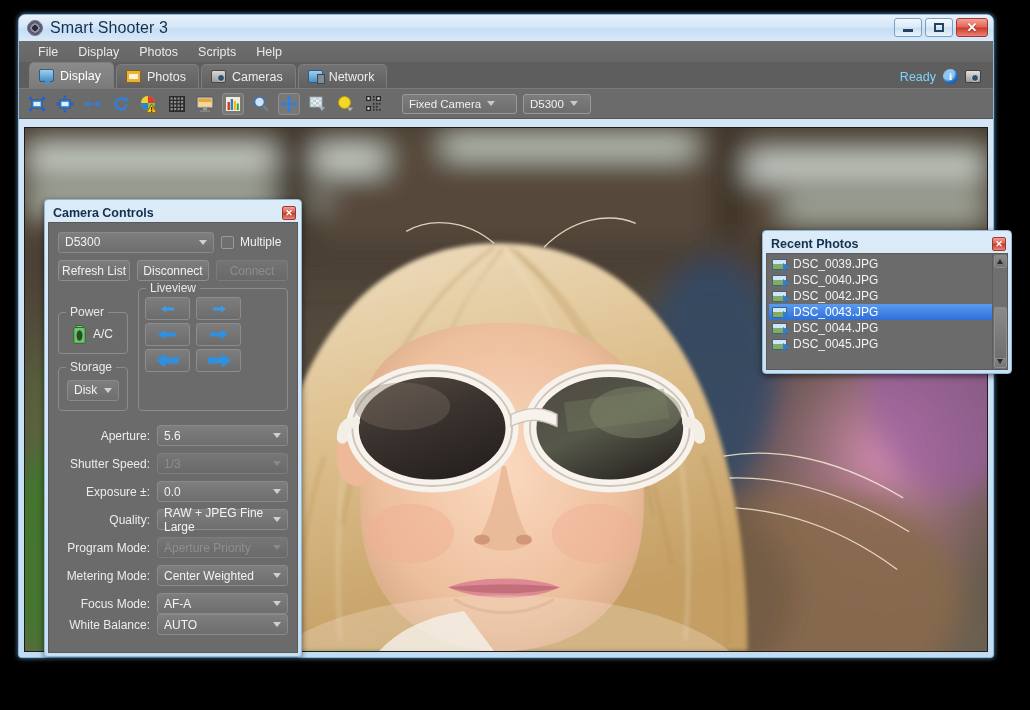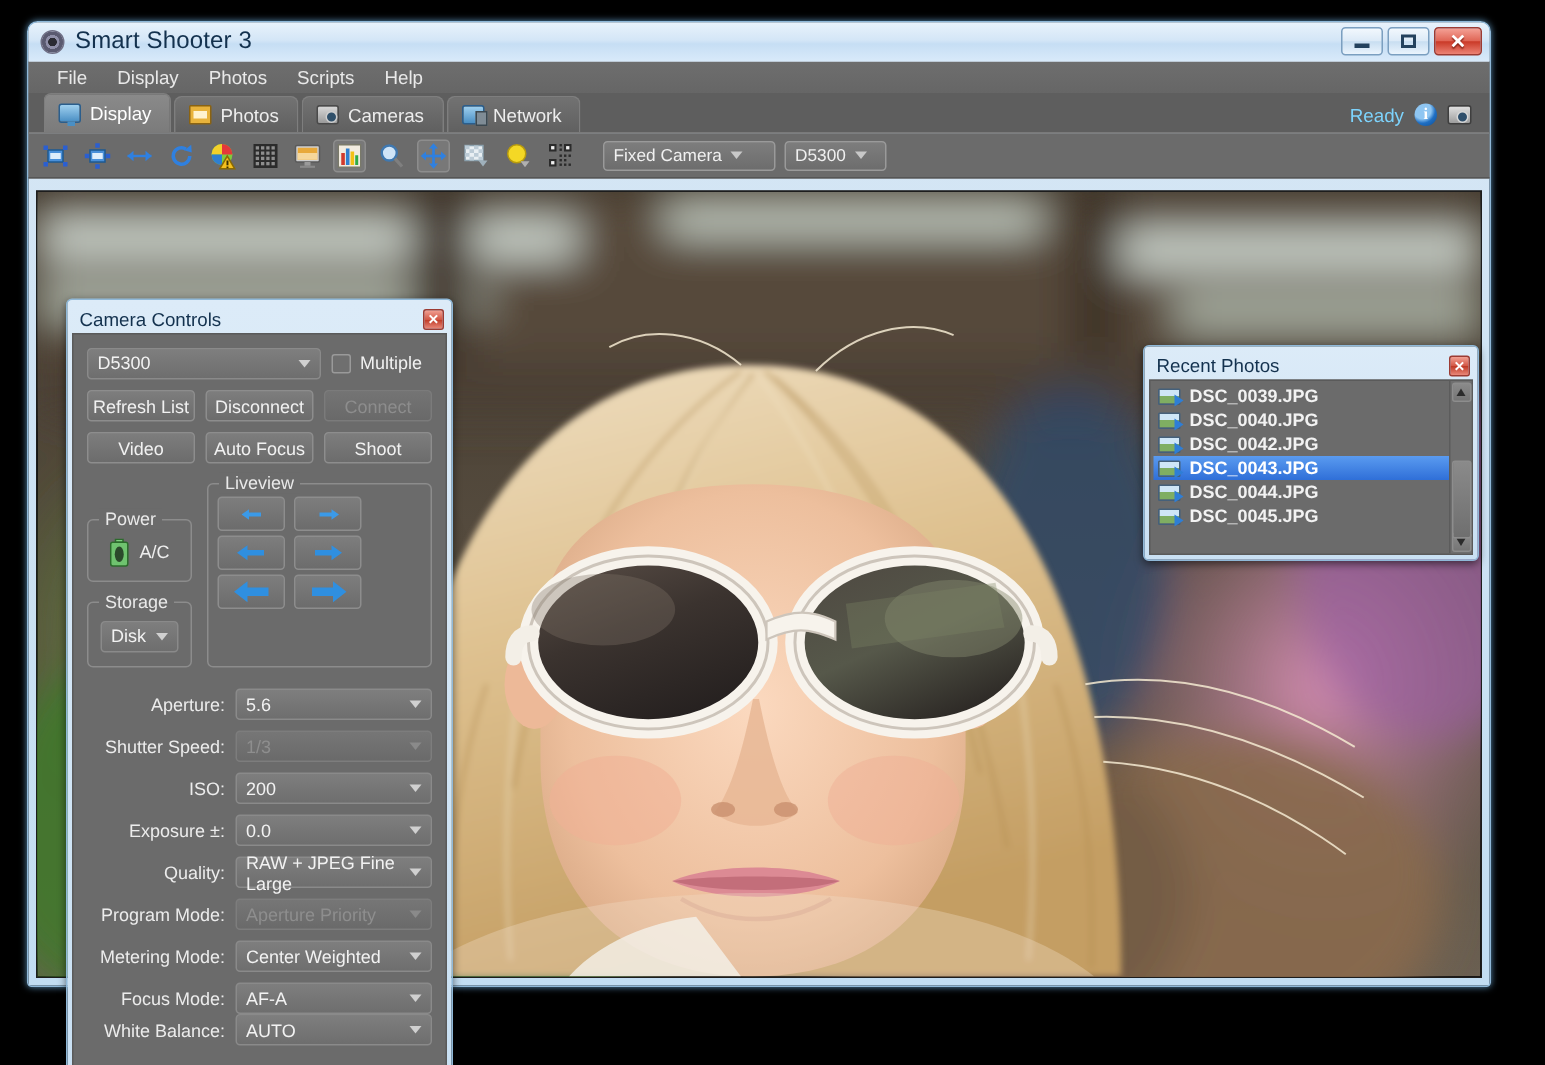--- a/index.html
+++ b/index.html
@@ -91,21 +91,21 @@
   #viewport { position:absolute; left:5px; top:112px; right:5px; bottom:5px;
     background:#000; overflow:hidden; border:1px solid #1d1d1d; }
   #photo { position:absolute; inset:0; }
 
   
   .panel { position:absolute; border:1px solid #8fb8d8; border-radius:4px;
     background:linear-gradient(to bottom,#dcebf8,#c9e0f3);
     box-shadow:0 2px 6px rgba(0,0,0,.55); padding:3px; }
   .panel-head { height:19px; display:flex; align-items:center; justify-content:space-between;
     padding:0 2px 0 5px; }
-  .panel-title { font-size:12.5px; color:#13314e; }
+  .panel-title { font-size:12.5px; color:#13314e;font-weight:bold; }
   .panel-close { width:14px; height:14px; border:1px solid #9c3b33; border-radius:2px;
     background:linear-gradient(to bottom,#f2a093,#d25745 50%,#bf3a26 52%,#e9887a);
     color:#fff; font-size:9px; font-weight:bold; text-align:center; line-height:12px; }
   .panel-body { background:#6b6b6b; border:1px solid #5a5a5a; }
 
   
   #camera-controls { left:44px; top:199px; width:258px; }
   #cc-body { padding:8px 9px 10px; }
   .row { display:flex; align-items:center; gap:7px; margin-bottom:7px; }
   .combo { height:21px; border:1px solid #8a8a8a; border-radius:3px;
@@ -125,22 +125,22 @@
   .chk.dis { border-color:#7d7d7d; background:#6b6b6b; }
   .lbl-dis { color:#8e8e8e; }
   .group { border:1px solid #8c8c8c; border-radius:4px; position:relative; padding:8px 6px 6px; }
   .group > .gtitle { position:absolute; top:-8px; left:7px; background:#6b6b6b; padding:0 4px;
     font-size:12px; color:#e9e9e9; }
   .arrbtn { width:45px; height:23px; border:1px solid #8d8d8d; border-radius:3px;
     background:linear-gradient(to bottom,#7d7d7d,#6c6c6c); display:flex; align-items:center; justify-content:center; }
   .flabel { font-size:12px; color:#ececec; text-align:right; width:92px; flex:none; }
 
   
-  #recent-photos { left:762px; top:230px; width:224px; }
-  #rp-body { height:117px; display:flex; background:#6b6b6b;font-weight:bold; }
+  #recent-photos { left:762px; top:230px; width:250px; }
+  #rp-body { height:117px; display:flex; background:#6b6b6b; }
   #rp-list { flex:1; padding:2px 0 0 2px; }
   .rp-item { height:16px; display:flex; align-items:center; gap:6px; padding-left:3px; font-size:12px; color:#f2f2f2; }
   .rp-item.sel { background:linear-gradient(to bottom,#5a9bf0,#2f6fd8); color:#fff; }
   .rp-ic { width:15px; height:11px; flex:none; position:relative;
     background:linear-gradient(to bottom,#cfe6f6 0 45%,#7fae62 46% 100%); border:1px solid #45607a; border-radius:1px;}
   .rp-ic:after { content:""; position:absolute; right:-3px; bottom:-2px; width:0;height:0;
     border-top:4px solid transparent; border-bottom:4px solid transparent; border-left:6px solid #2e7ed6;}
   #rp-scroll { width:15px; background:#6f6f6f; border-left:1px solid #5c5c5c;
     display:flex; flex-direction:column; align-items:center; }
   .sb-btn { width:13px; height:13px; margin:1px 0; border:1px solid #8d8d8d; border-radius:2px;
@@ -530,25 +530,20 @@
           <span class="chk"></span>
           <span>Multiple</span>
         </div>
       </div>
 
       <div class="row">
         <div class="btn">Refresh List</div>
         <div class="btn">Disconnect</div>
         <div class="btn disabled">Connect</div>
       </div>
-      <div class="row" style="margin-bottom:13px;">
-        <div class="btn">Video</div>
-        <div class="btn">Auto Focus</div>
-        <div class="btn">Shoot</div>
-      </div>
 
       <div style="display:flex; gap:10px; margin-bottom:14px;">
         <div style="width:70px; display:flex; flex-direction:column; gap:13px;margin-top:24px;">
           <div class="group" style="height:42px; display:flex; align-items:center; justify-content:center; gap:7px;">
             <span class="gtitle">Power</span>
             <svg width="13" height="19" viewBox="0 0 13 19">
               <rect x="4" y="0.5" width="5" height="2" fill="#7fcf7f" stroke="#2c6b2c"></rect>
               <rect x="0.8" y="2.5" width="11.4" height="15.8" rx="1.4" fill="#6fc36f" stroke="#2c6b2c"></rect>
               <ellipse cx="6.5" cy="10.5" rx="3" ry="5.2" fill="#2b4a2b"></ellipse>
             </svg>
@@ -617,27 +612,20 @@
         </div>
       </div>
       <div class="row">
         <span class="flabel">Shutter Speed:</span>
         <div class="combo disabled" style="flex:1;">
           <span>1/3</span>
           <span class="arr"></span>
         </div>
       </div>
       <div class="row">
-        <span class="flabel">ISO:</span>
-        <div class="combo" style="flex:1;">
-          <span>200</span>
-          <span class="arr"></span>
-        </div>
-      </div>
-      <div class="row">
         <span class="flabel">Exposure ±:</span>
         <div class="combo" style="flex:1;">
           <span>0.0</span>
           <span class="arr"></span>
         </div>
       </div>
       <div class="row">
         <span class="flabel">Quality:</span>
         <div class="combo" style="flex:1;">
           <span>RAW + JPEG Fine Large</span>

